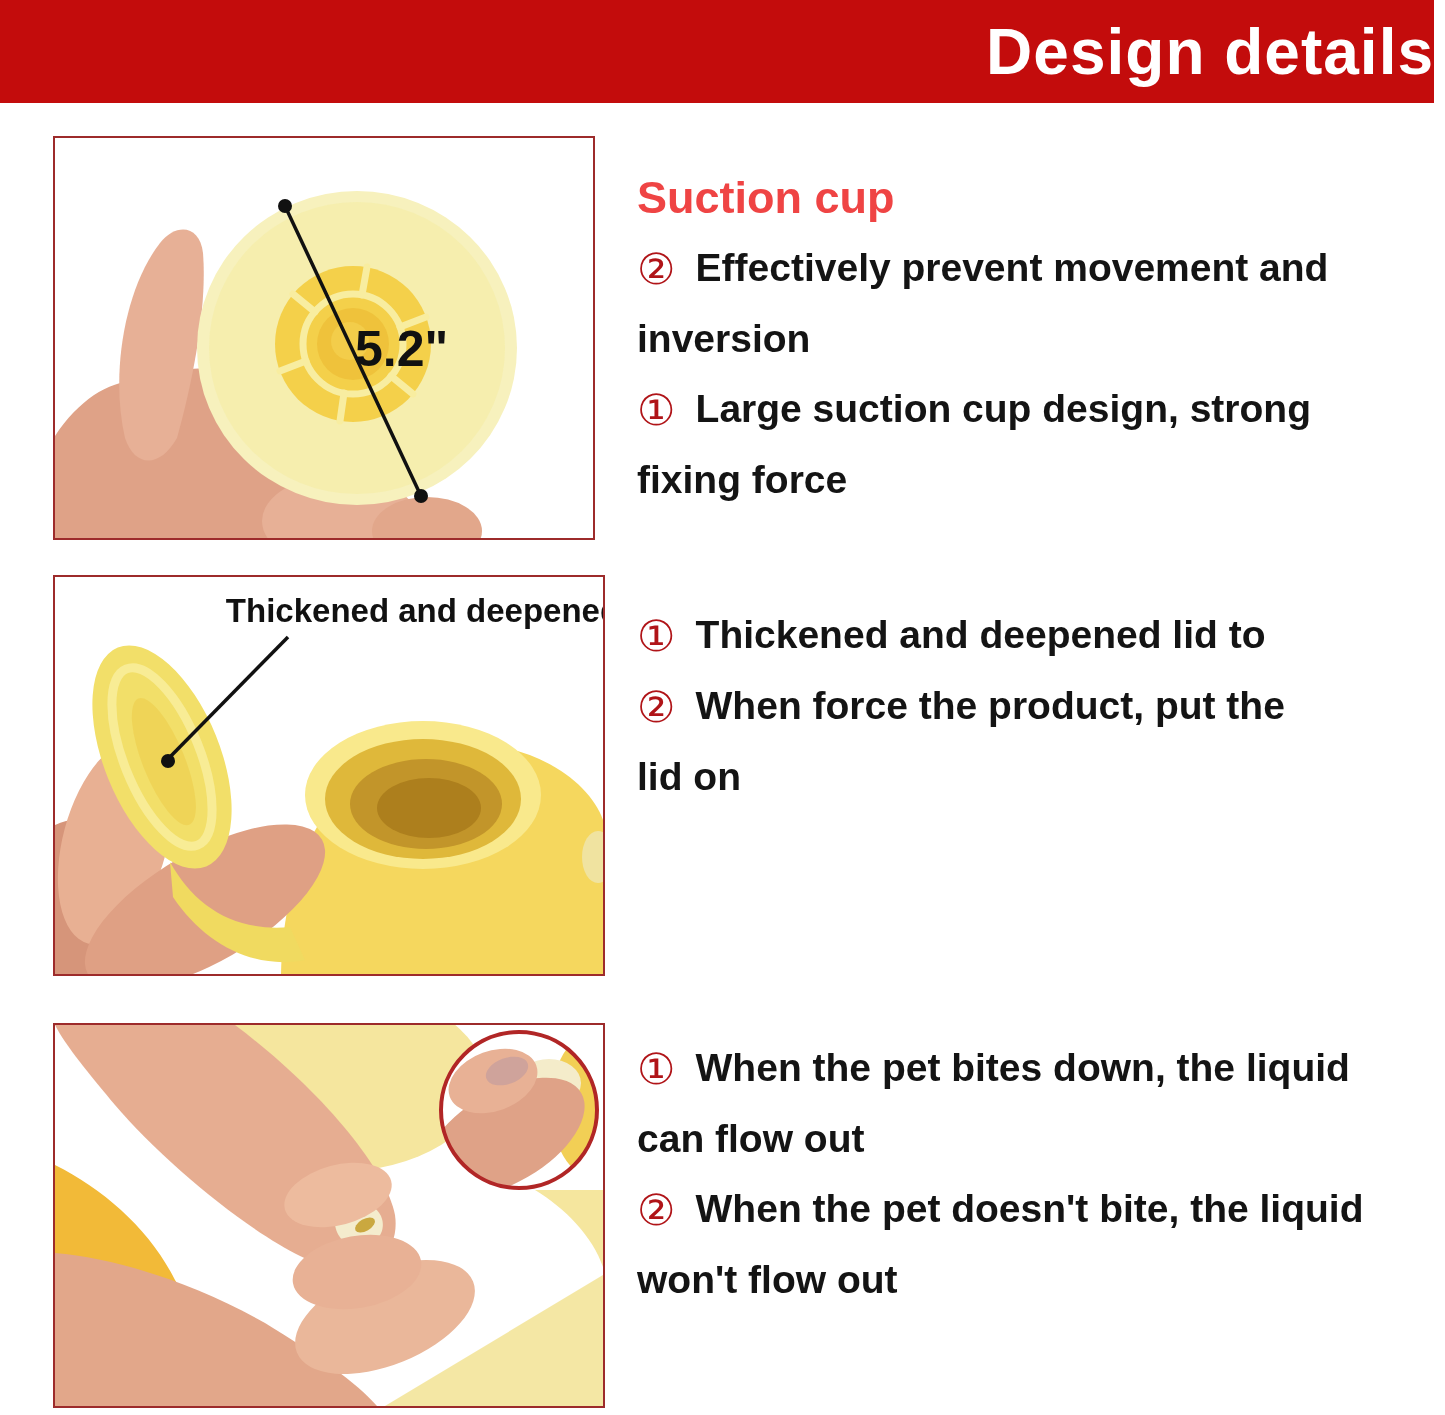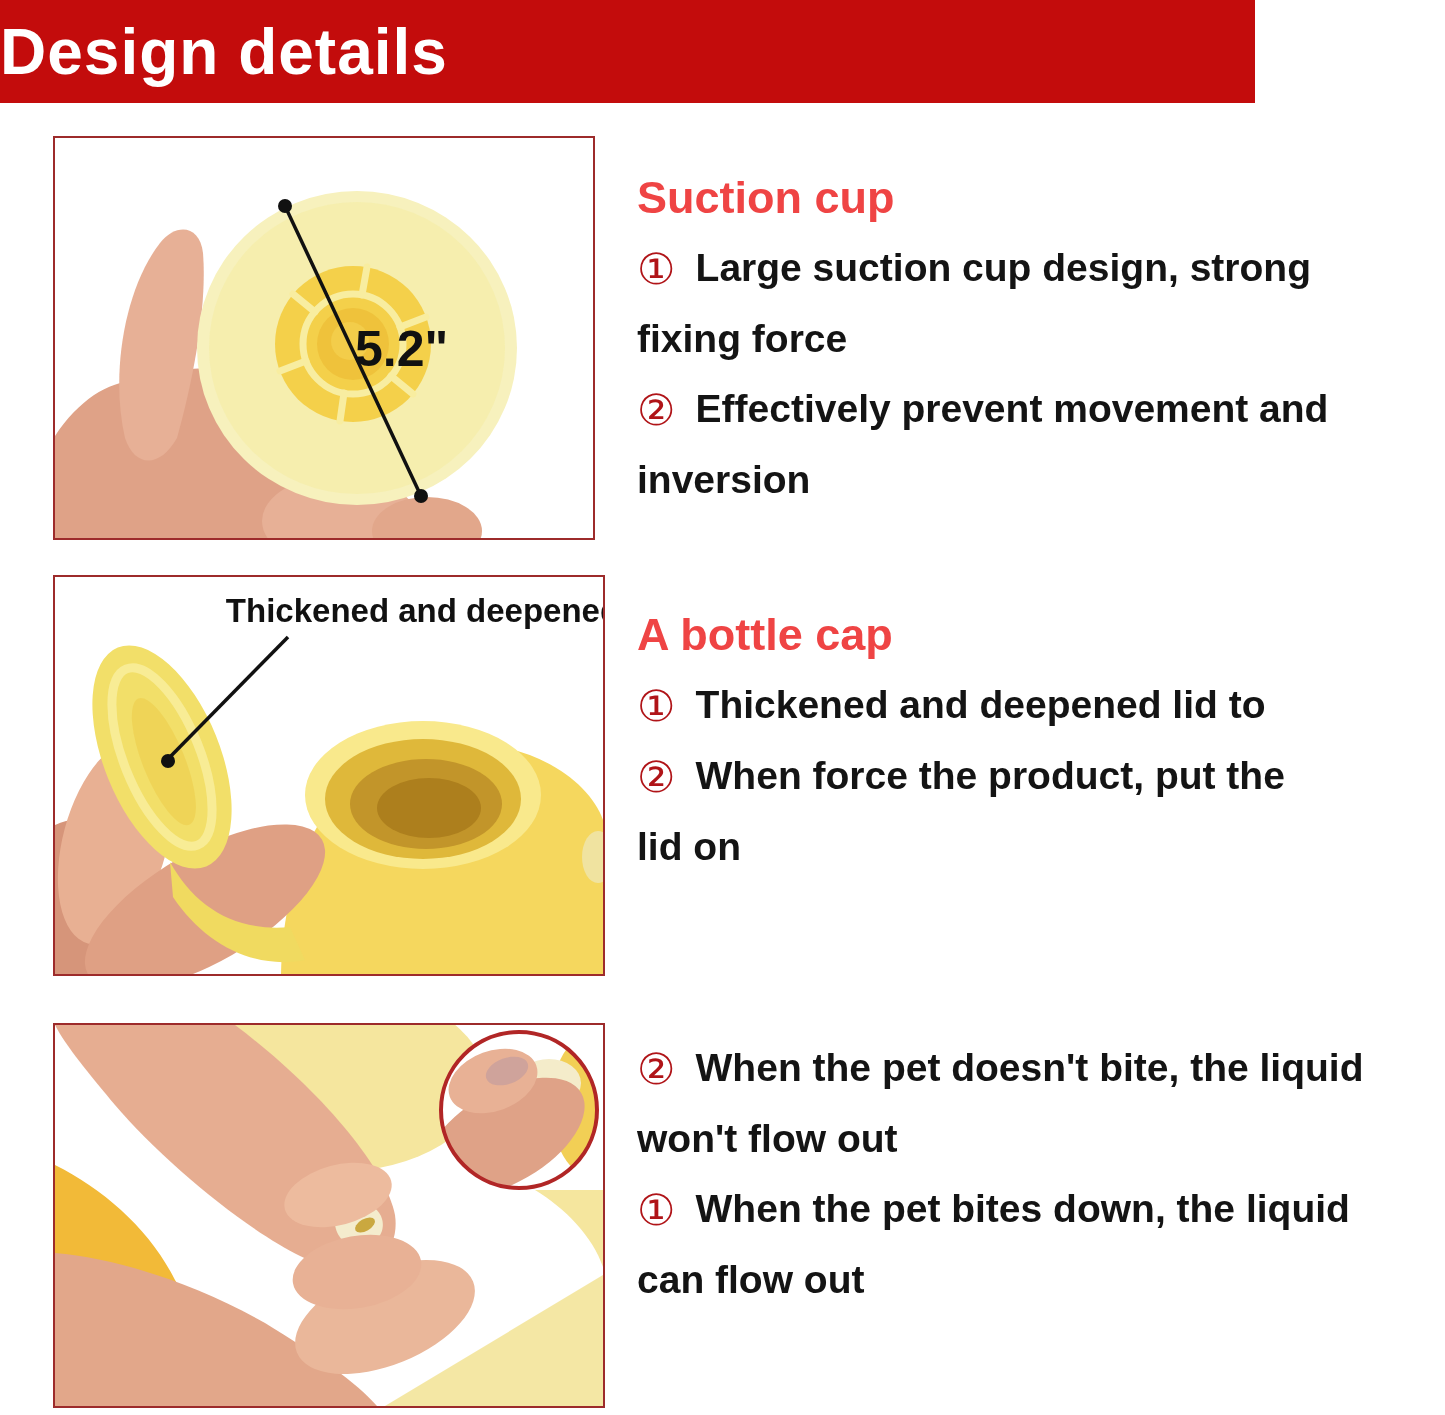--- a/index.html
+++ b/index.html
@@ -2,22 +2,22 @@
 <html><head>
 <meta charset="utf-8">
 <style>
   html,body { margin:0; padding:0; background:#ffffff; }
   .page {
     position:relative; width:1445px; height:1415px;
     background:#ffffff; overflow:hidden;
     font-family:"Liberation Sans", sans-serif;
   }
   .banner {
-    position:absolute; left:0; top:0; width:1255px; height:103px;
-    background:#c30c0c; display:flex; align-items:center; justify-content:flex-start;
+    position:absolute; left:0; top:0; width:1434px; height:103px;
+    background:#c30c0c; display:flex; align-items:center; justify-content:flex-end;
   }
   .banner h1 {
     margin:0; color:#ffffff; font-size:64px; font-weight:bold; letter-spacing:1px;
   }
   .img-box {
     position:absolute; background:#ffffff;
     border:2px solid #9d2b2b; box-sizing:border-box;
   }
   .img-box svg { display:block; width:100%; height:100%; }
   #box1 { left:53px; top:136px;  width:542px; height:404px; }
@@ -157,28 +157,27 @@
           <ellipse cx="438" cy="56" rx="46" ry="30" fill="#e8b195" transform="rotate(-20 438 56)"></ellipse>
           <ellipse cx="452" cy="46" rx="22" ry="13" fill="#cfa39b" transform="rotate(-20 452 46)"></ellipse>
         </g>
         <circle cx="464" cy="85" r="78" fill="none" stroke="#b12626" stroke-width="4"></circle>
       </g>
     </svg>
   </div>
 
   <div class="text-block" id="tb1">
     <h2 class="sec-title">Suction cup</h2>
+    <p class="item"><span class="num">②</span><span class="l1">Effectively prevent movement and</span><span class="l2">inversion</span></p>
     <p class="item"><span class="num">①</span><span class="l1">Large suction cup design, strong</span><span class="l2">fixing force</span></p>
-    <p class="item"><span class="num">②</span><span class="l1">Effectively prevent movement and</span><span class="l2">inversion</span></p>
   </div>
 
   <div class="text-block" id="tb2">
-    <h2 class="sec-title">A bottle cap</h2>
     <p class="item"><span class="num">①</span><span class="l1">Thickened and deepened lid to</span></p>
     <p class="item"><span class="num">②</span><span class="l1">When force the product, put the</span><span class="l2">lid on</span></p>
   </div>
 
   <div class="text-block" id="tb3">
+    <p class="item"><span class="num">①</span><span class="l1">When the pet bites down, the liquid</span><span class="l2">can flow out</span></p>
     <p class="item"><span class="num">②</span><span class="l1">When the pet doesn't bite, the liquid</span><span class="l2">won't flow out</span></p>
-    <p class="item"><span class="num">①</span><span class="l1">When the pet bites down, the liquid</span><span class="l2">can flow out</span></p>
   </div>
 
 </div>
 
 </body></html>

